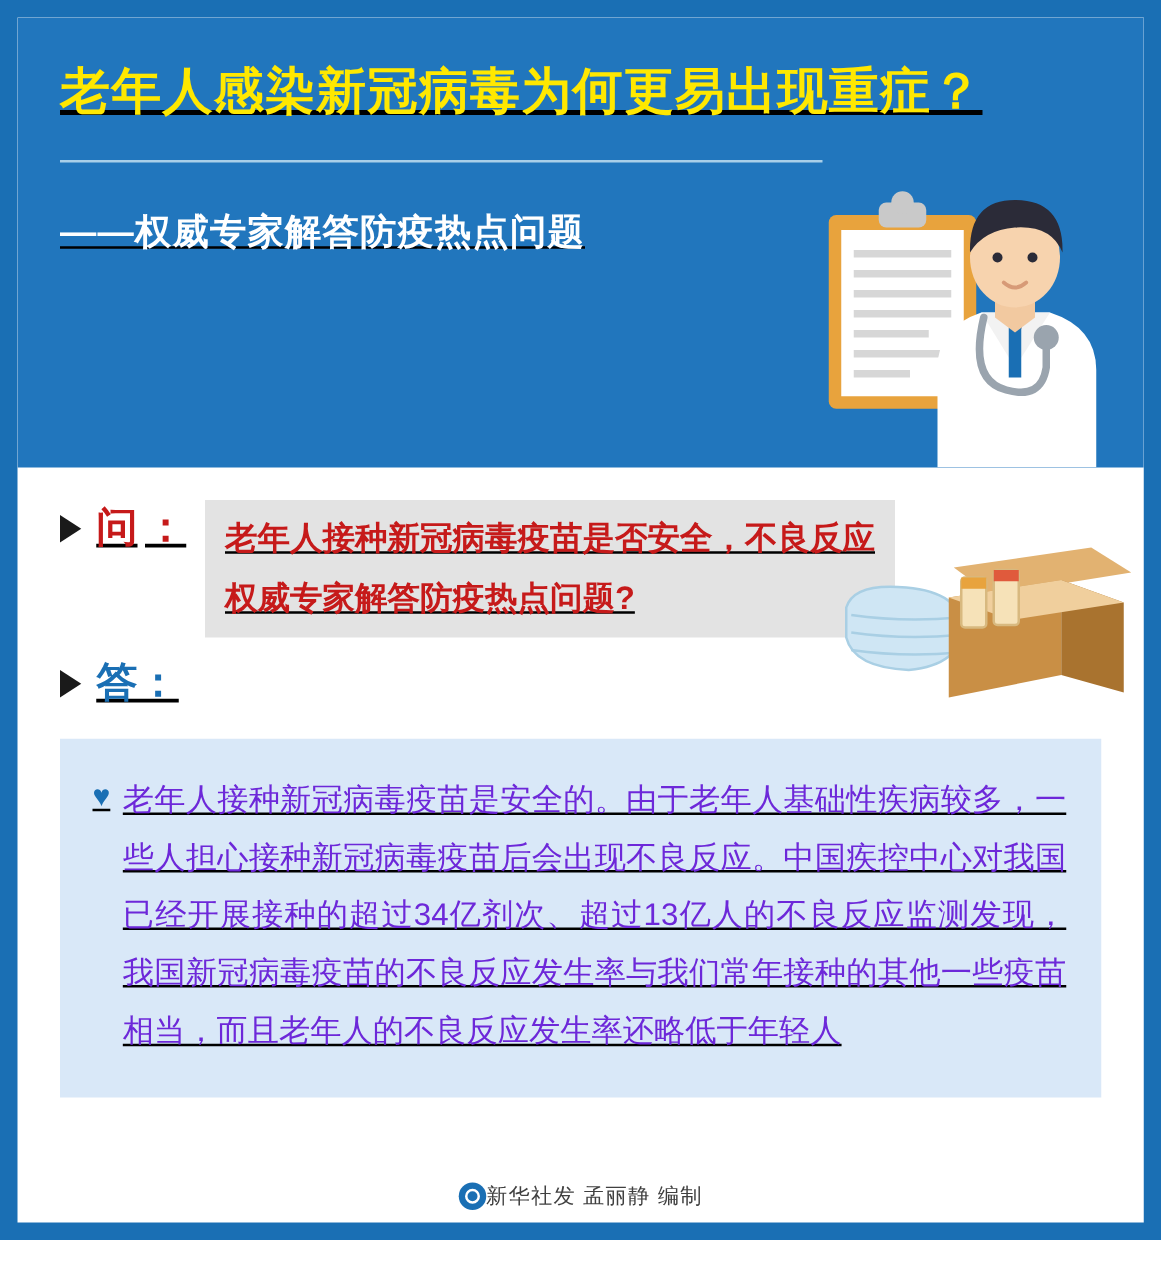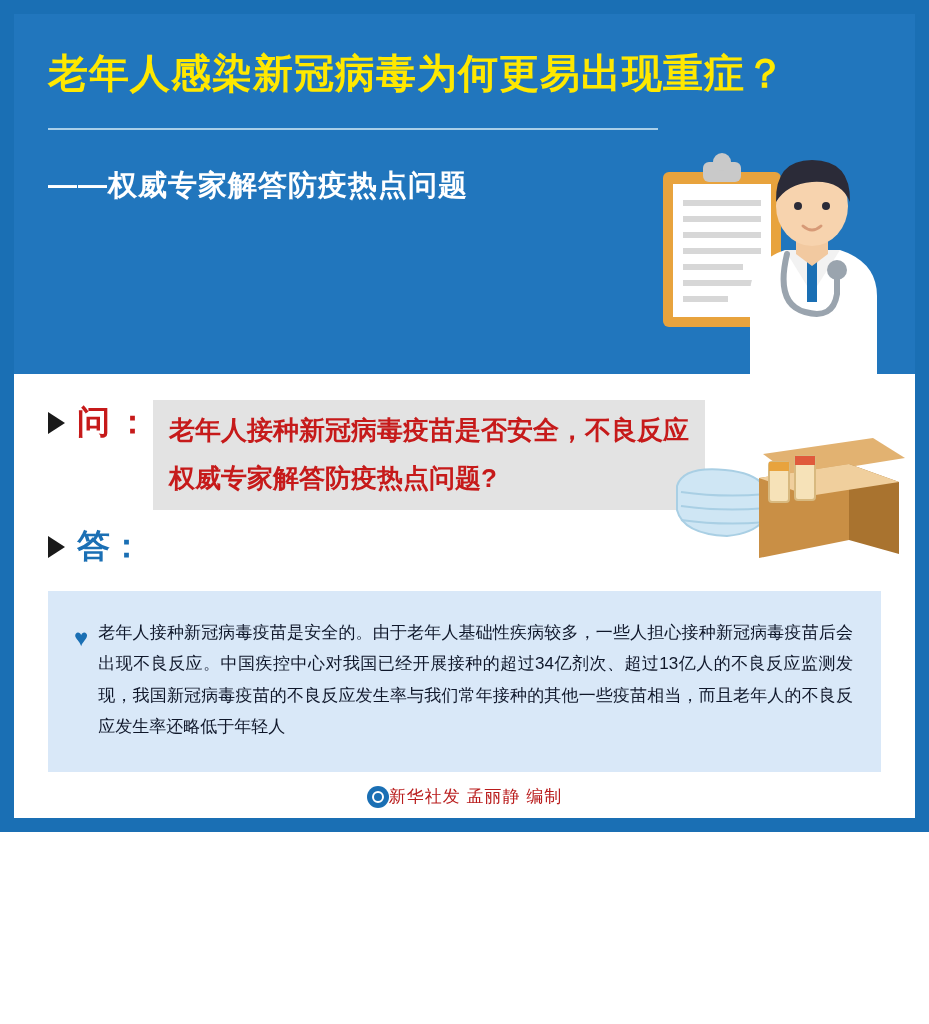--- a/index.html
+++ b/index.html
@@ -9,28 +9,29 @@
   }
   body {
     width: 929px;
     height: 1024px;
     font-family: "Liberation Sans", sans-serif;
     overflow: hidden;
   }
   .poster {
     position: relative;
     width: 929px;
-    height: 832px;
+    height: 992px;
     background: #ffffff;
     box-sizing: border-box;
     border-left: 14px solid #1a6fb4;
     border-right: 14px solid #1a6fb4;
     border-top: 14px solid #1a6fb4;
     border-bottom: 14px solid #1a6fb4;
     overflow: hidden;
+    text-decoration: underline;
   }
   
   .header {
     position: relative;
     height: 360px;
     background: #2176bd;
     padding: 30px 34px 0 34px;
     box-sizing: border-box;
     overflow: hidden;
   }
@@ -101,20 +102,21 @@
   }
   .q-box {
     background: #e3e3e3;
     color: #c61a1a;
     font-size: 26px;
     font-weight: bold;
     line-height: 1.85;
     padding: 6px 16px 8px 16px;
     max-width: 585px;
     box-sizing: border-box;
+    margin-left: 11px;
   }
   .a-row {
     margin-top: 14px;
   }
   .a-label {
     color: #1a6fb4;
     font-size: 33px;
     font-weight: bold;
     line-height: 1.35;
   }
@@ -129,22 +131,22 @@
   }
   .heart {
     color: #1a6fb4;
     font-size: 24px;
     line-height: 1;
     margin-top: 9px;
     margin-right: 10px;
     flex: none;
   }
   .answer-text {
-    color: #0f172a;
-    font-size: 17px;
+    color: #6d28d9;
+    font-size: 25px;
     line-height: 1.85;
     text-align: justify;
   }
   
   .vaccine {
     position: absolute;
     right: 10px;
     top: 62px;
     width: 232px;
     height: 140px;
@@ -153,21 +155,21 @@
   .footer {
     position: absolute;
     left: 0;
     right: 0;
     bottom: 10px;
     display: flex;
     align-items: center;
     justify-content: center;
   }
   .footer-text {
-    color: #b91c1c;
+    color: #404040;
     font-size: 17px;
     margin-left: 0;
     letter-spacing: 1px;
   }
   .logo {
     width: 22px;
     height: 22px;
     border-radius: 50%;
     background: #1a6fb4;
     position: relative;

